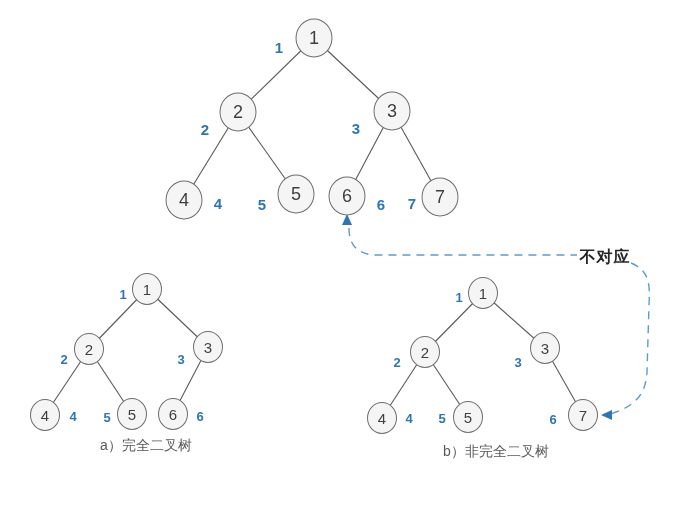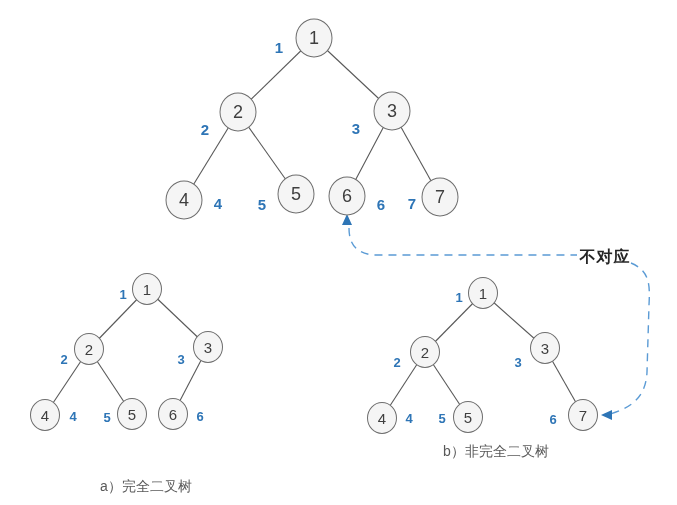--- a/index.html
+++ b/index.html
@@ -148,16 +148,16 @@
   <div class="node small" style="left:583px;top:415px">7</div>
 
   <div class="idx small" style="left:459px;top:297px">1</div>
   <div class="idx small" style="left:397px;top:362px">2</div>
   <div class="idx small" style="left:518px;top:362px">3</div>
   <div class="idx small" style="left:409px;top:418px">4</div>
   <div class="idx small" style="left:442px;top:418px">5</div>
   <div class="idx small" style="left:553px;top:419px">6</div>
 
   <div class="annotation" style="left:605px;top:257px">不对应</div>
-  <div class="caption" style="left:146px;top:487px">a）完全二叉树</div>
+  <div class="caption" style="left:146px;top:446px">a）完全二叉树</div>
   <div class="caption" style="left:496px;top:452px">b）非完全二叉树</div>
 
 </div>
 
 </body></html>

